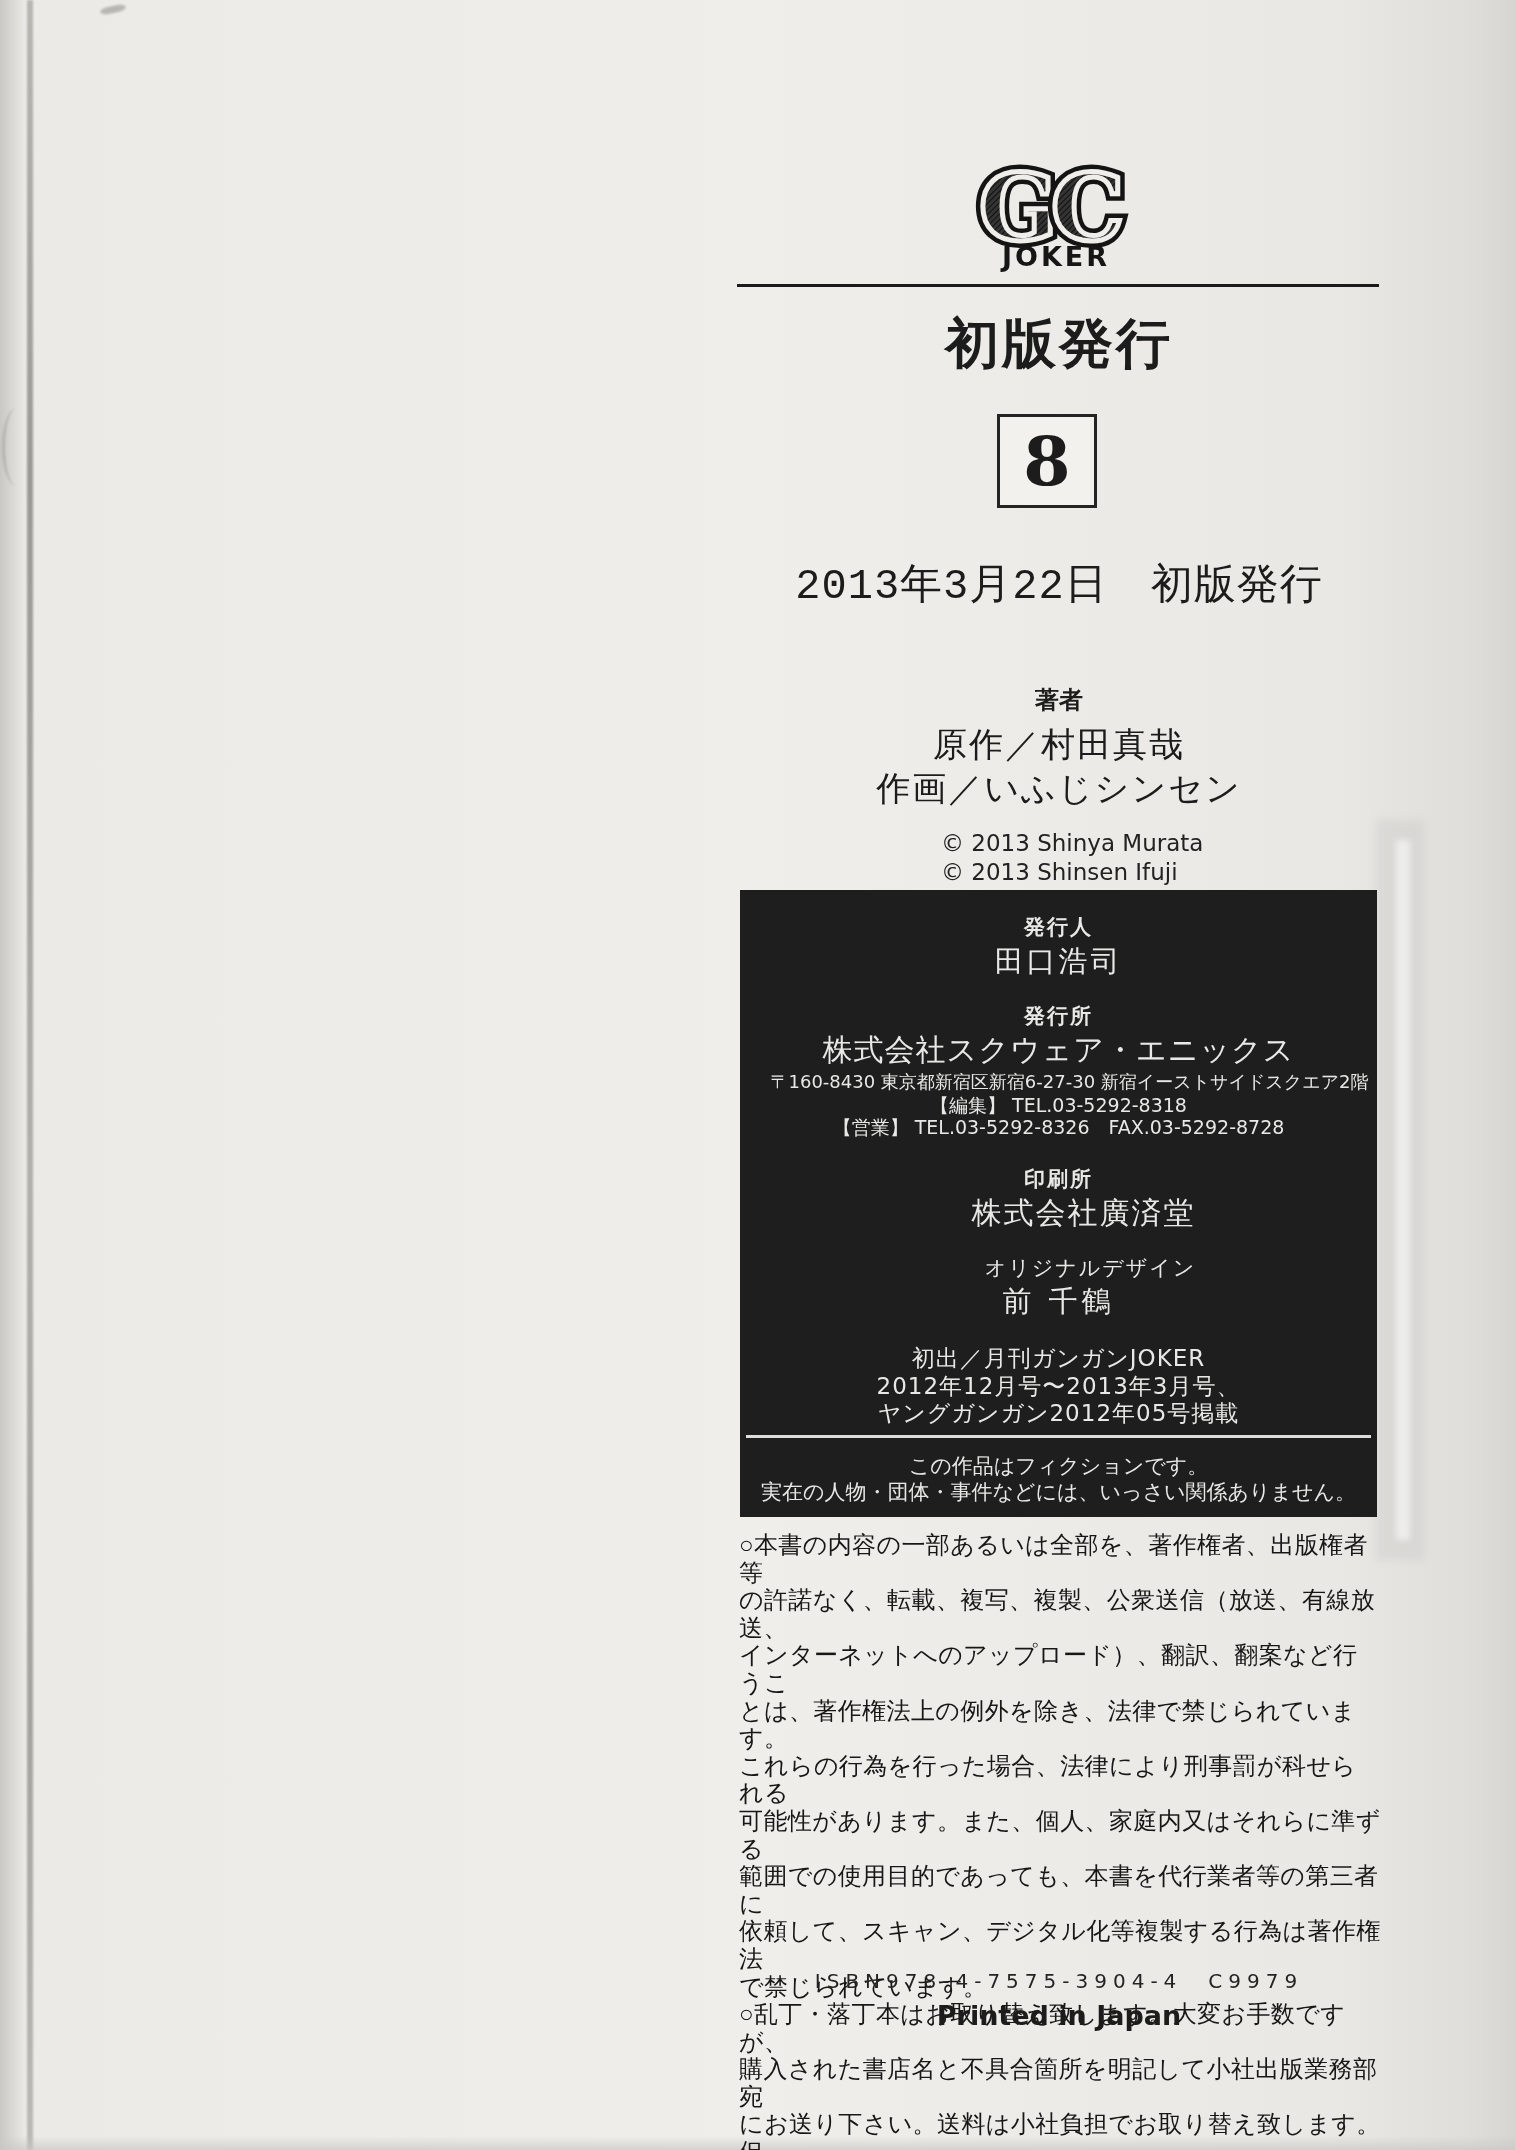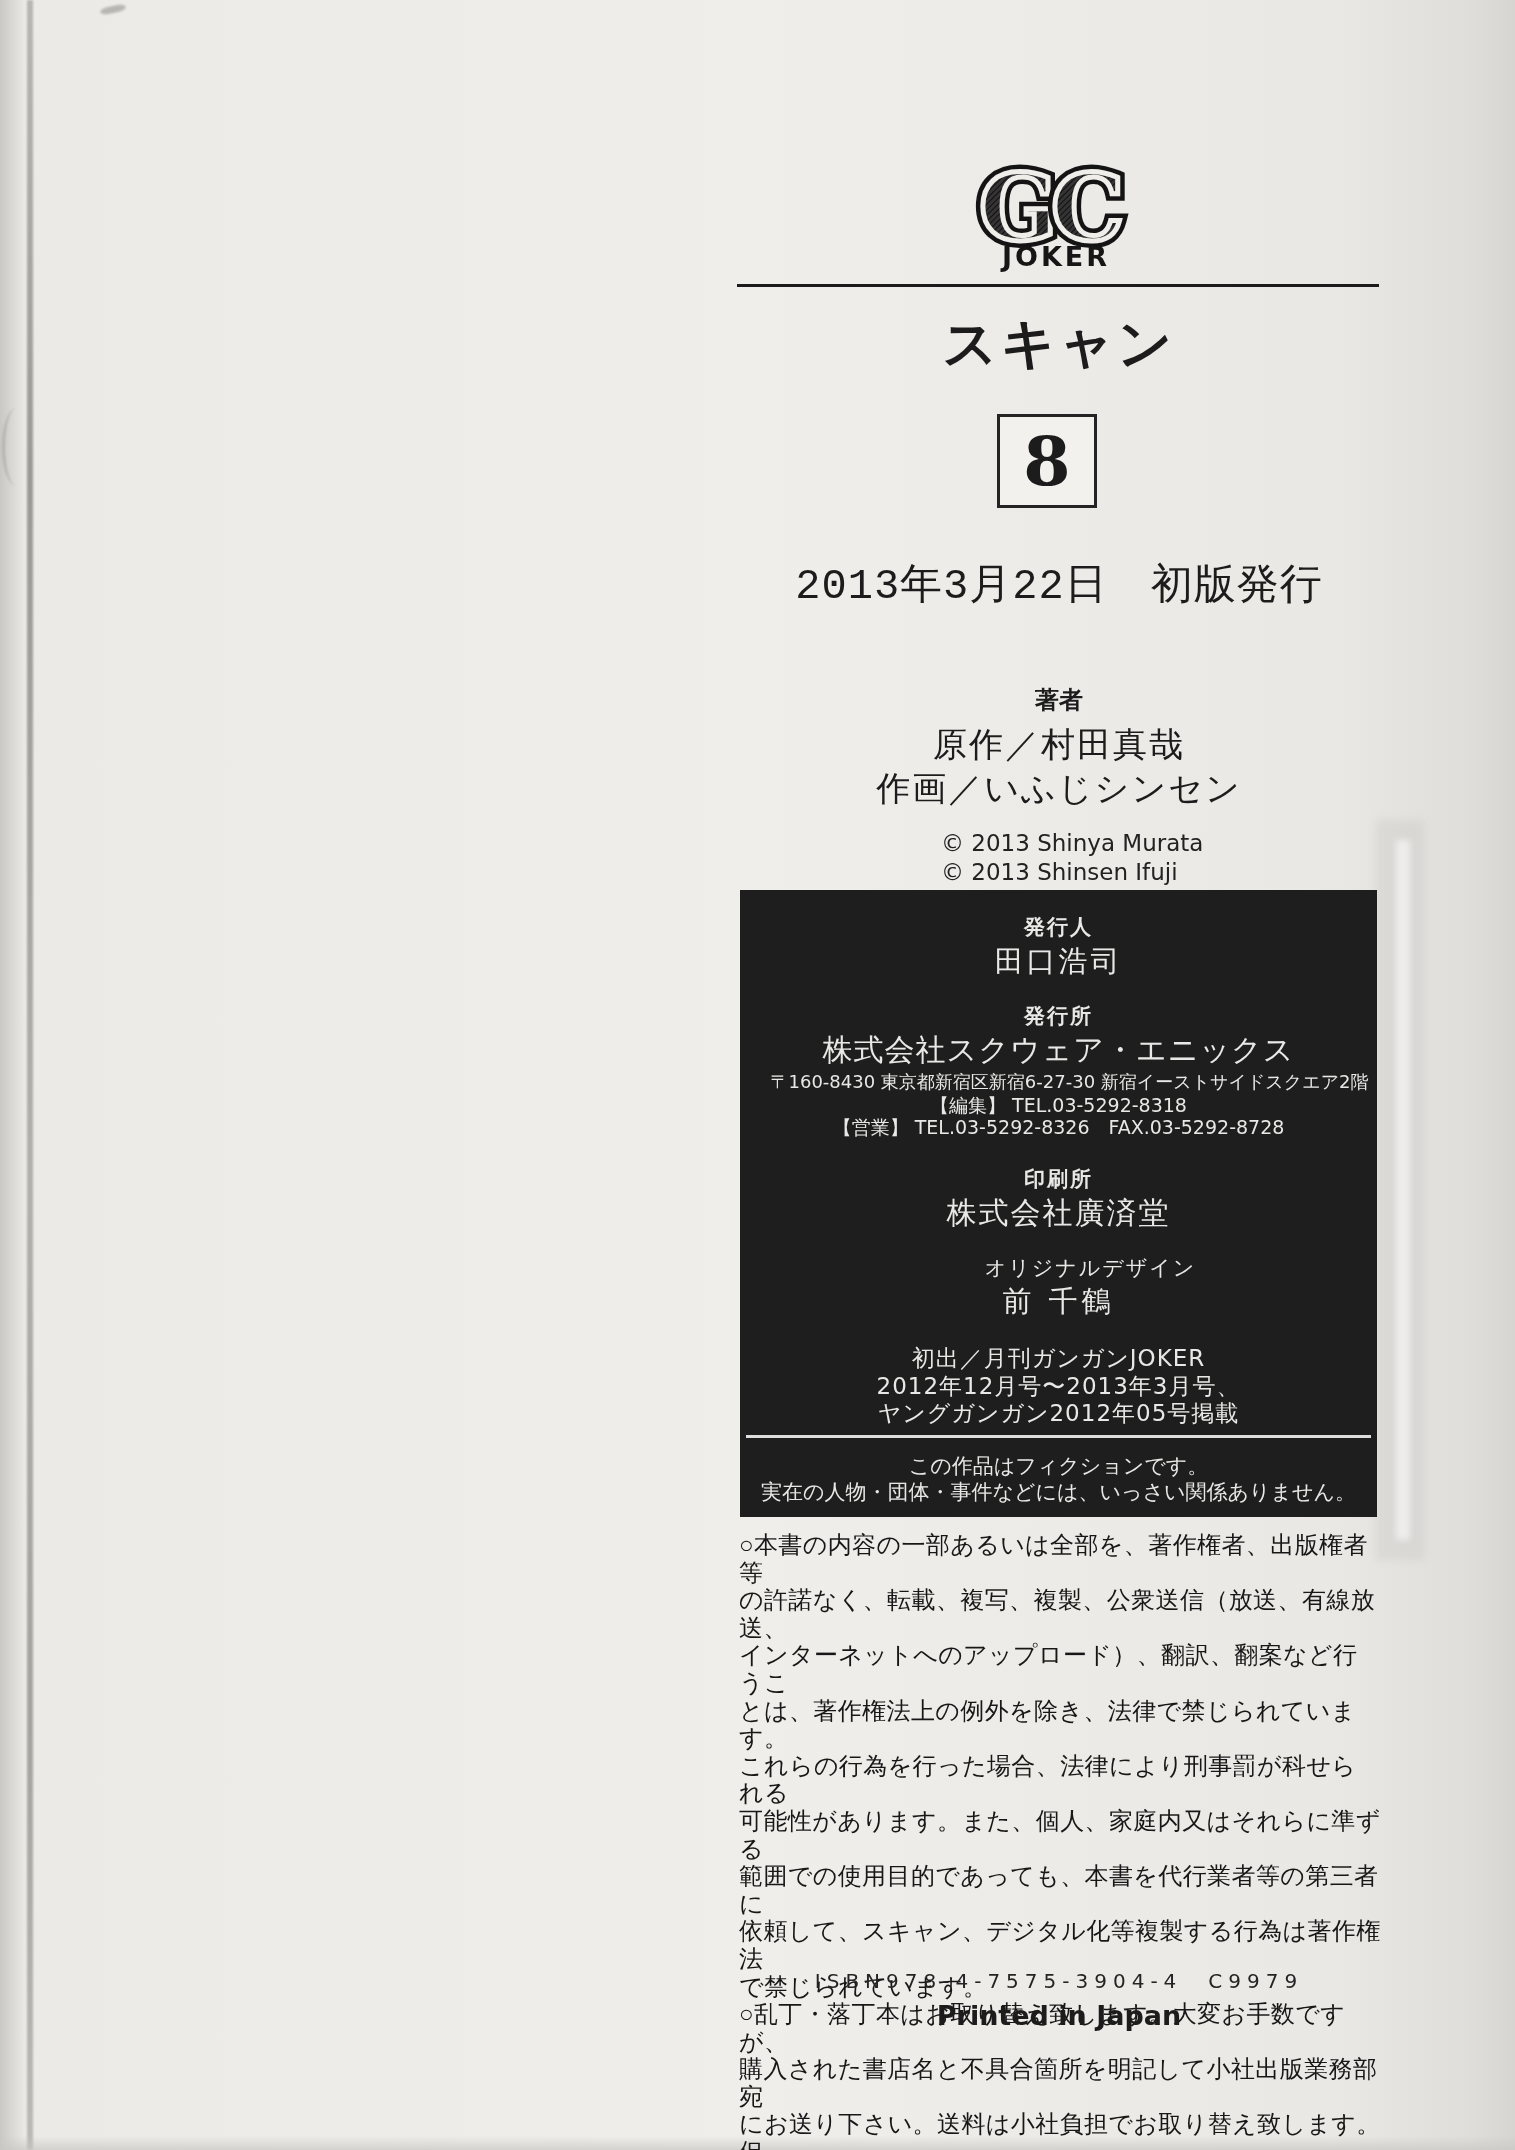--- a/index.html
+++ b/index.html
@@ -48,21 +48,21 @@
   .pb-label{font-size:21px;font-weight:bold;letter-spacing:2px;}
   .r1{top:25px;}
   .pb-name{font-size:29px;letter-spacing:3px;}
   .r2{top:54px;}
   .r3{top:114px;}
   .r4{top:142px;font-size:30px;letter-spacing:1px;}
   .r5{top:181px;font-size:18px;letter-spacing:0px;padding-left:11px;}
   .r6{top:204px;font-size:19px;}
   .r7{top:226px;font-size:19px;}
   .r8{top:277px;}
-  .r9{top:305px;font-size:30px;letter-spacing:2px;}
+  .r9{top:305px;font-size:30px;letter-spacing:2px;padding-left:25px;}
   .r10{top:366px;font-size:21px;letter-spacing:2px;margin-left:32px;}
   .r11{top:394px;font-size:29px;letter-spacing:4px;}
   .r12{top:455px;font-size:23px;letter-spacing:1px;}
   .r13{top:483px;font-size:23px;letter-spacing:1px;}
   .r14{top:510px;font-size:23px;letter-spacing:1px;}
   .rule-white{top:545px;left:6px !important;width:625px !important;height:3px;background:#dededc;}
   .r15{top:564px;font-size:21px;}
   .r16{top:590px;font-size:21px;}
 
   
@@ -99,21 +99,21 @@
         <text x="26" y="82" stroke="#efeeea" stroke-width="5" fill="url(#hatch)">G</text>
         <text x="98" y="82" stroke="#141414" stroke-width="14" fill="none">C</text>
         <text x="98" y="82" stroke="#efeeea" stroke-width="5" fill="url(#hatch)">C</text>
       </g>
       <text x="103" y="108" text-anchor="middle" font-family="'DejaVu Sans',sans-serif" font-weight="bold" font-size="27" letter-spacing="3" fill="#161616">JOKER</text>
     </svg>
   </div>
 
   <div class="rule-top"></div>
 
-  <div class="col book-title">スキャン</div>
+  <div class="col book-title">初版発行</div>
 
   <div class="volume-box">
     <span>8</span>
   </div>
 
   <div class="col edition-date">2013年3月22日　初版発行</div>
 
   <div class="col author-label">著者</div>
   <div class="col author-line1">原作／村田真哉</div>
   <div class="col author-line2">作画／いふじシンセン</div>

